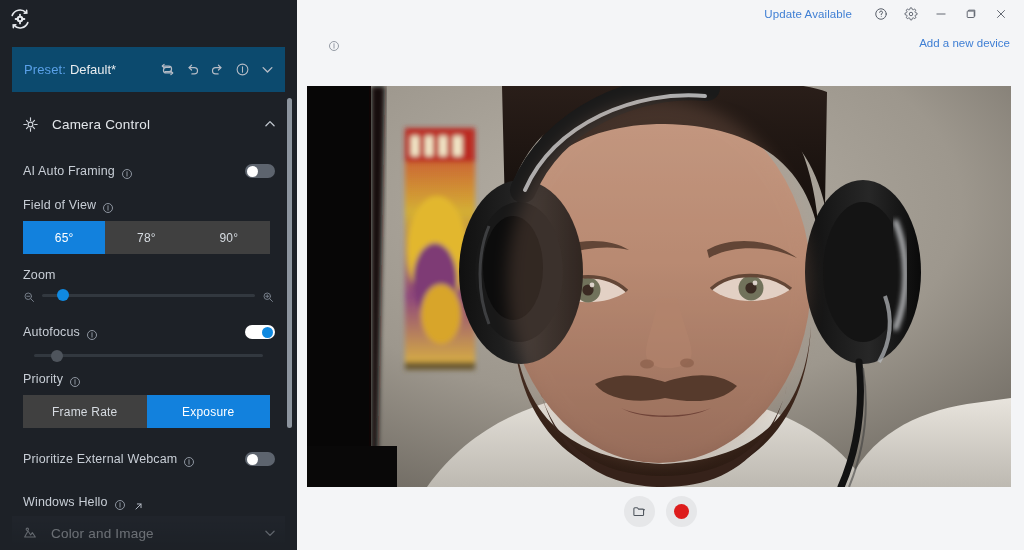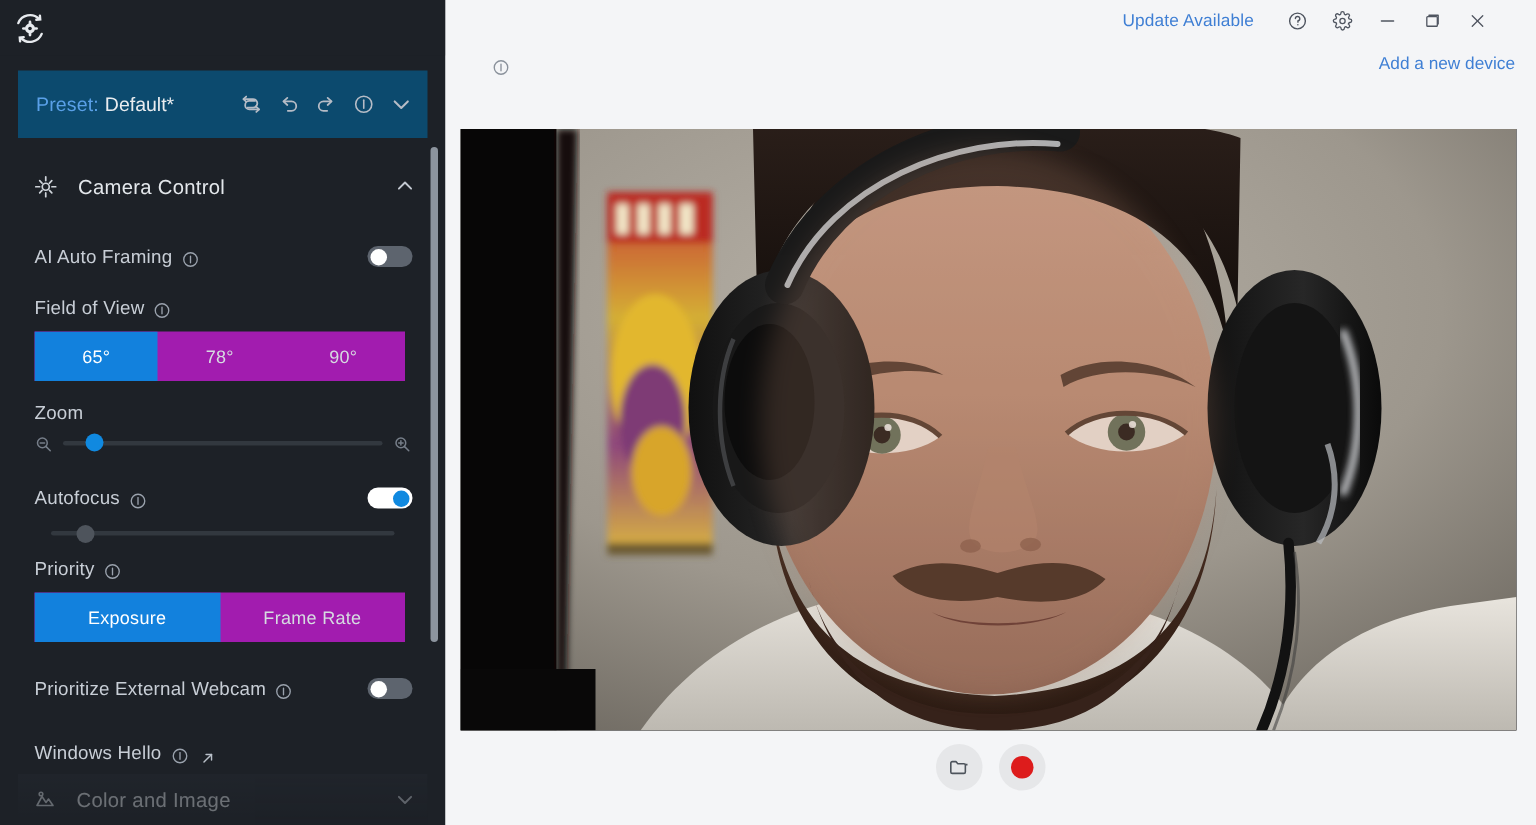--- a/index.html
+++ b/index.html
@@ -105,21 +105,21 @@
     width: 11px; height: 11px; border-radius: 50%;
     background: #ffffff;
   }
   .toggle.on { background: #ffffff; }
   .toggle.on .knob { left: auto; right: 2px; background: #1089e0; width: 11px; height: 11px;}
 
   .seg {
     display: flex;
     margin: 9px 11px 0 11px;
     width: 247px; height: 33px;
-    background: #a21caf;
+    background: #404040;
     overflow: hidden;
   }
   .seg-btn {
     flex: 1;
     display: flex; align-items: center; justify-content: center;
     font-size: 12px; color: #d6dbe1;
     cursor: pointer;
     letter-spacing: .2px;
   }
   .seg-btn.active { background: #1281dd; color: #ffffff; }
@@ -176,21 +176,21 @@
   
   .main {
     position: relative;
     flex: 1;
     background: #f4f5f7;
     height: 550px;
   }
   .main-topbar {
     height: 28px;
     display: flex; align-items: center; justify-content: flex-end;
-    padding-right: 24px;
+    padding-right: 8px;
     gap: 0;
   }
   .update-link {
     font-size: 11.5px;
     color: #3f7fd4;
     margin-right: 14px;
     cursor: pointer;
     letter-spacing: .1px;
   }
   .win-ic {
@@ -398,22 +398,22 @@
       <div class="label-block" style="margin-top:15px;">
         <span class="row-label">Priority</span>
         <span class="info-ic">
           <svg viewBox="0 0 24 24" fill="none" stroke="currentColor" stroke-width="1.8">
             <circle cx="12" cy="12" r="9"></circle>
               <path d="M12 7.4v9" stroke-linecap="round"></path>
           </svg>
         </span>
       </div>
       <div class="seg two">
+        <div class="seg-btn">Frame Rate</div>
         <div class="seg-btn active">Exposure</div>
-        <div class="seg-btn">Frame Rate</div>
       </div>
 
       <div class="row" style="margin-top:18px;">
         <span class="row-label">Prioritize External Webcam</span>
         <span class="info-ic">
           <svg viewBox="0 0 24 24" fill="none" stroke="currentColor" stroke-width="1.8">
             <circle cx="12" cy="12" r="9"></circle>
               <path d="M12 7.4v9" stroke-linecap="round"></path>
           </svg>
         </span>

